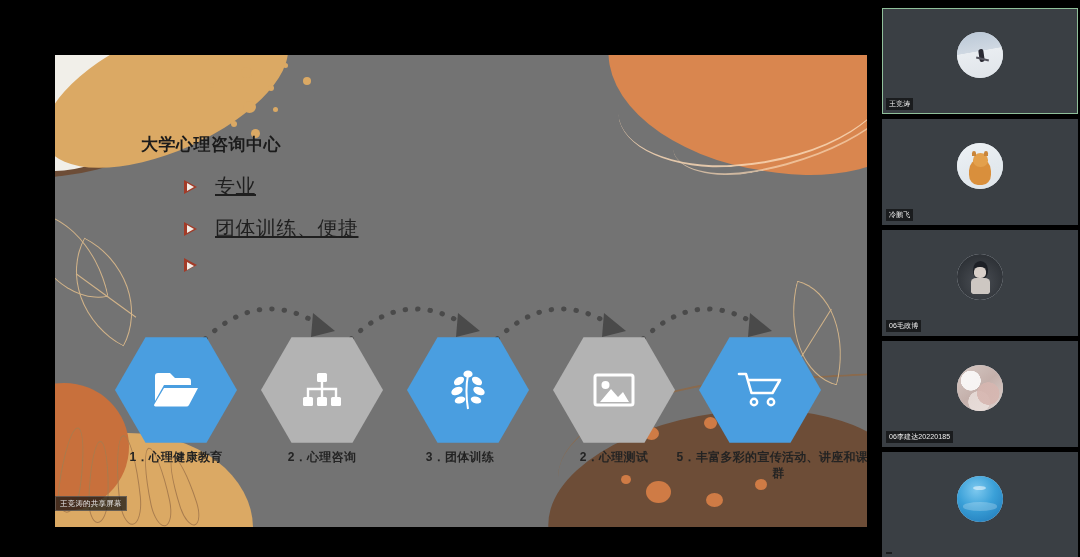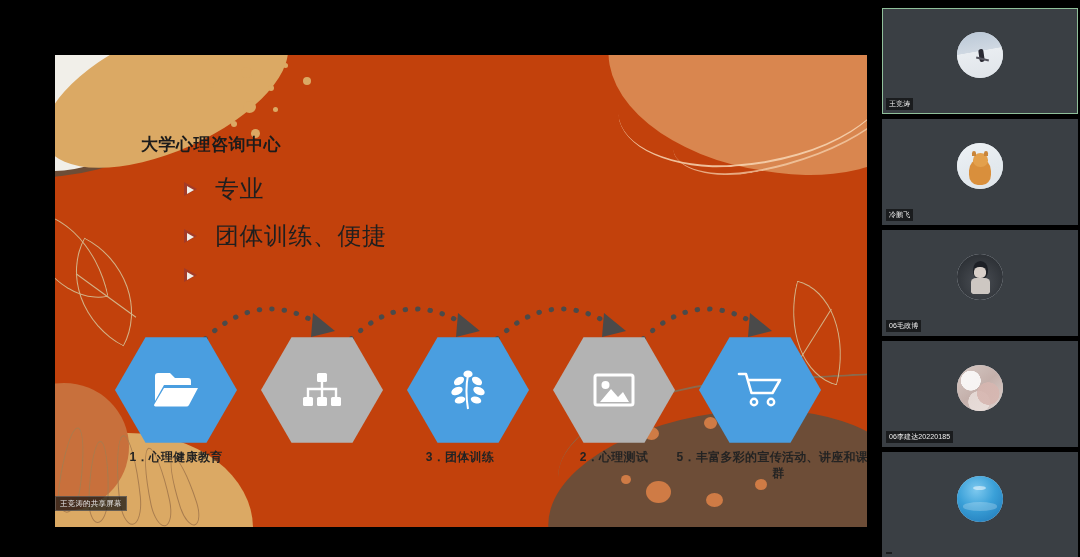--- a/index.html
+++ b/index.html
@@ -6,21 +6,21 @@
   html,body { width:1080px; height:557px; overflow:hidden; background:#000; }
   body { font-family:"Liberation Sans","DejaVu Sans",sans-serif; }
 
   #app { position:relative; width:1080px; height:557px; background:#000; }
 
   
   #stage { position:absolute; left:0; top:0; width:880px; height:557px; background:#000; overflow:hidden; }
 
   #slide {
     position:absolute; left:55px; top:55px; width:812px; height:472px;
-    background:#c2410c; overflow:hidden;
+    background:#737373; overflow:hidden;
   }
 
   
   .deco { position:absolute; pointer-events:none; }
 
   .blob-brown-tl {
     left:-120px; top:-112px; width:300px; height:230px;
     background:#6d4d37; border-radius:0 0 78% 48%;
     transform:rotate(-6deg);
   }
@@ -101,21 +101,21 @@
     border-bottom:7px solid transparent;
     border-left:13px solid #a23b28;
   }
   .bullet-marker::after {
     content:""; position:absolute; left:4px; top:4.5px;
     width:0; height:0;
     border-top:4px solid transparent;
     border-bottom:4px solid transparent;
     border-left:7px solid #f1efe9;
   }
-  .bullet-text { font-size:24px; color:#1f1f1f; letter-spacing:.5px; }
+  .bullet-text { font-size:20px; color:#1f1f1f; letter-spacing:.5px;text-decoration:underline; }
 
   
   #process { position:absolute; left:0; top:264px; width:812px; height:150px; }
   .hex-wrap { position:absolute; top:16px; width:122px; height:110px; }
   .hex {
     width:122px; height:110px;
     clip-path:polygon(25% 2%, 75% 2%, 100% 50%, 75% 98%, 25% 98%, 0% 50%);
     display:flex; align-items:center; justify-content:center;
   }
   .hex.blue { background:#4a9ee0; }
@@ -260,20 +260,21 @@
           <div class="hex gray">
             <svg width="40" height="36" viewBox="0 0 40 36">
               <rect x="15" y="1" width="10" height="9" rx="1.5" fill="#ffffff"></rect>
               <rect x="1" y="25" width="10" height="9" rx="1.5" fill="#ffffff"></rect>
               <rect x="15" y="25" width="10" height="9" rx="1.5" fill="#ffffff"></rect>
               <rect x="29" y="25" width="10" height="9" rx="1.5" fill="#ffffff"></rect>
               <path stroke="#ffffff" stroke-width="2.4" fill="none" d="M20 10 V17 M6 25 V17 H34 V25 M20 17 V25"></path>
             </svg>
           </div>
         </div>
+        <div class="step-label" style="left:172px;">2．心理咨询</div>
 
         <div class="hex-wrap" style="left:352px;">
           <div class="hex blue">
             <svg width="42" height="42" viewBox="0 0 42 42">
               <path stroke="#ffffff" stroke-width="2" fill="none" d="M21 40 C19 28 19 16 21 6"></path>
               <g fill="#ffffff">
                 <ellipse cx="21" cy="5" rx="4.6" ry="3.6" transform="rotate(0 21 5)"></ellipse>
                 <ellipse cx="12" cy="12" rx="5.6" ry="3.6" transform="rotate(-34 12 12)"></ellipse>
                 <ellipse cx="30" cy="12" rx="5.6" ry="3.6" transform="rotate(34 30 12)"></ellipse>
                 <ellipse cx="10" cy="22" rx="6" ry="3.8" transform="rotate(-24 10 22)"></ellipse>

